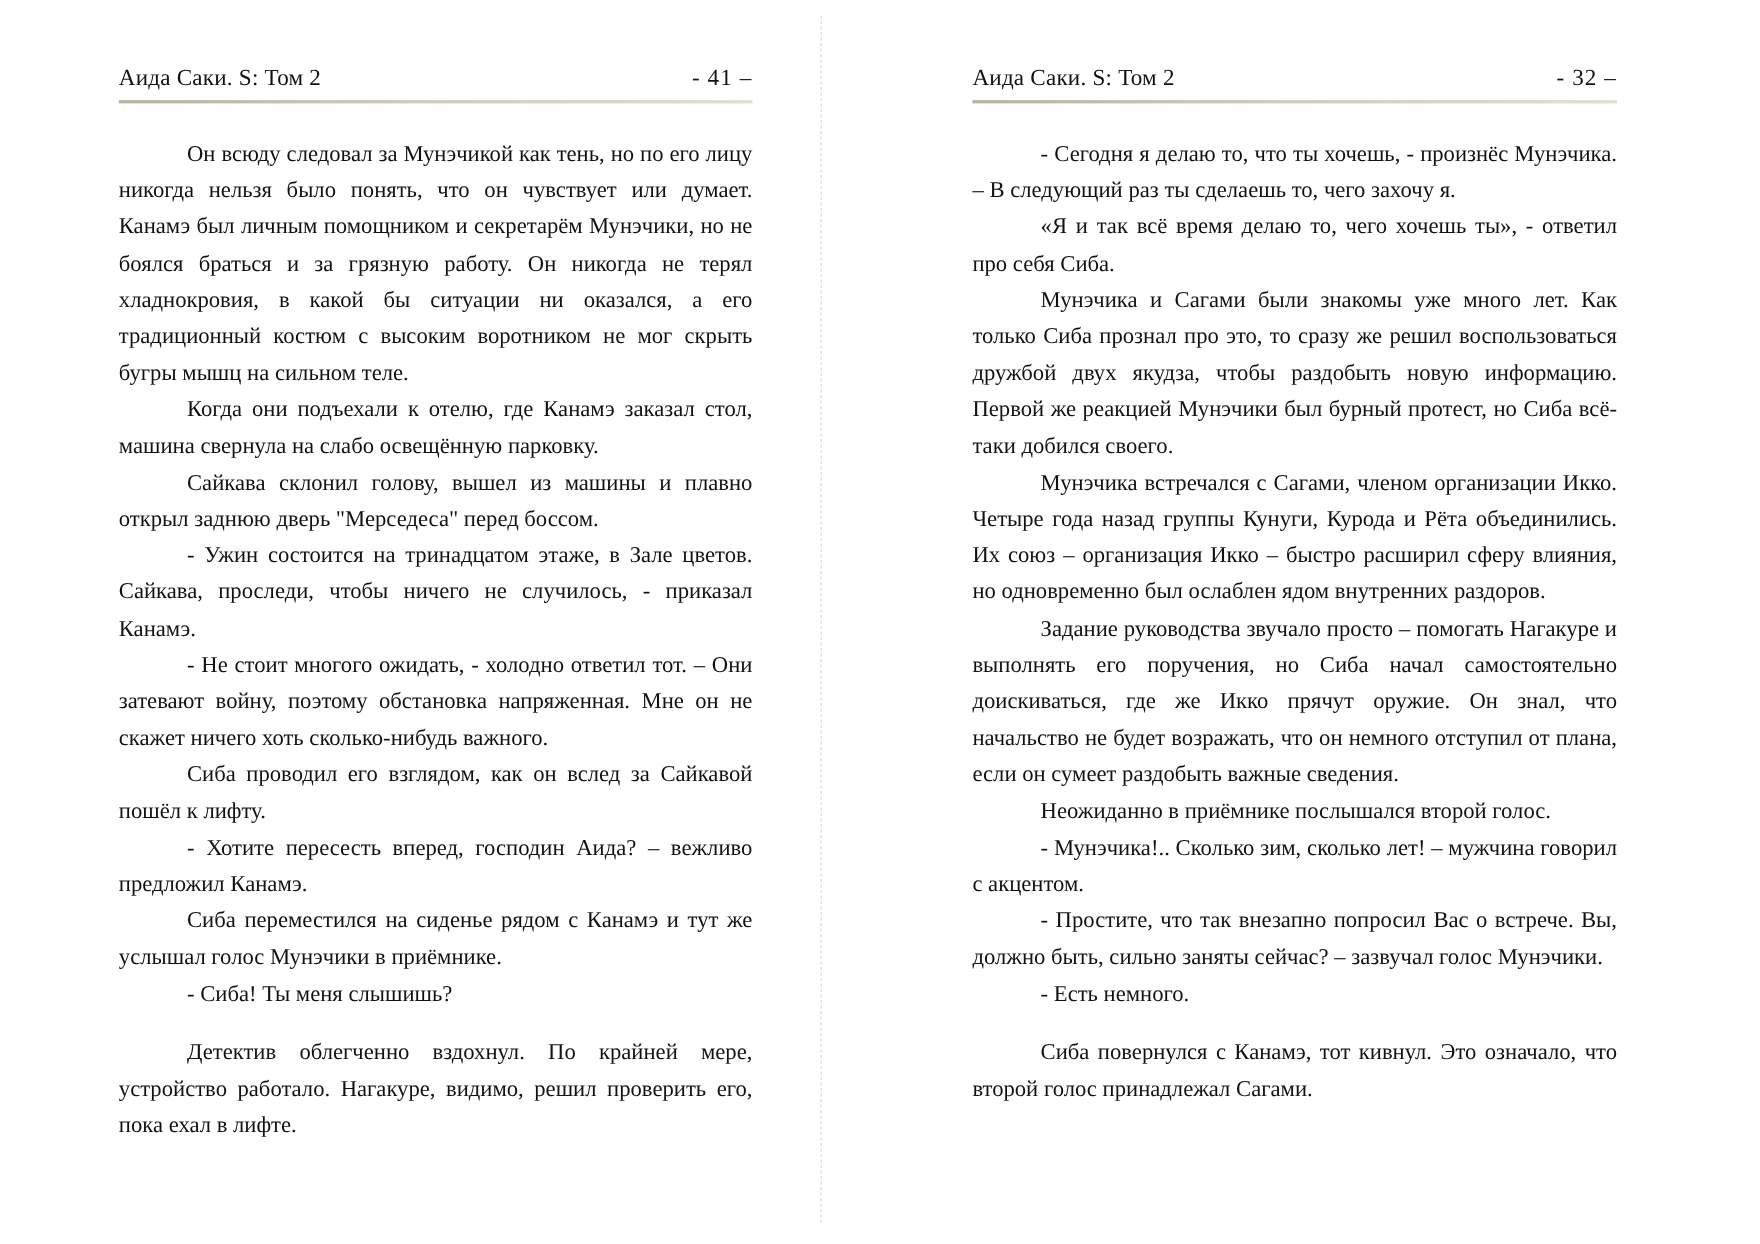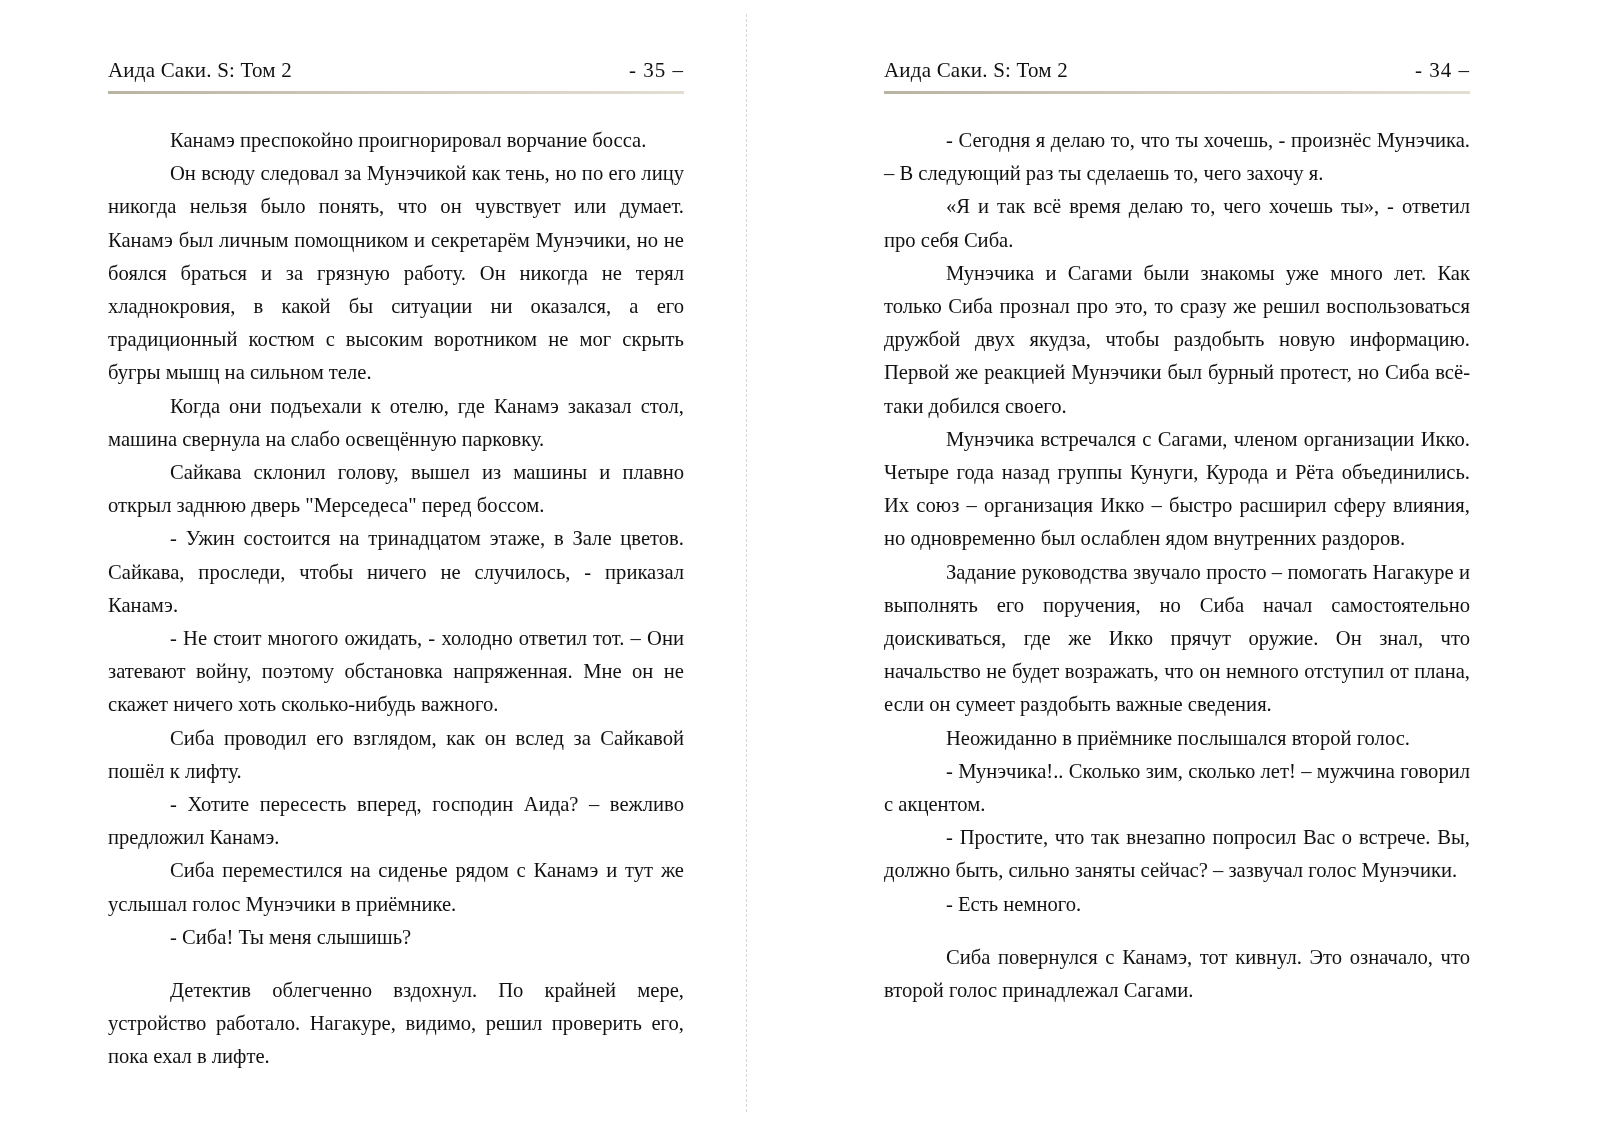--- a/index.html
+++ b/index.html
@@ -79,43 +79,42 @@
   }
 </style>
 </head>
 <body>
 
 <div id="spread">
 
   <div class="page left">
     <div class="page-header">
       <span class="header-title">Аида Саки. S: Том 2</span>
-      <span class="header-folio">- 35 –</span>
+      <span class="header-folio">- 41 –</span>
     </div>
     <div class="header-rule"></div>
 
     <div class="body-text">
-      <p>Канамэ преспокойно проигнорировал ворчание босса.</p>
       <p>Он всюду следовал за Мунэчикой как тень, но по его лицу никогда нельзя было понять, что он чувствует или думает. Канамэ был личным помощником и секретарём Мунэчики, но не боялся браться и за грязную работу. Он никогда не терял хладнокровия, в какой бы ситуации ни оказался, а его традиционный костюм с высоким воротником не мог скрыть бугры мышц на сильном теле.</p>
       <p>Когда они подъехали к отелю, где Канамэ заказал стол, машина свернула на слабо освещённую парковку.</p>
       <p>Сайкава склонил голову, вышел из машины и плавно открыл заднюю дверь "Мерседеса" перед боссом.</p>
       <p>- Ужин состоится на тринадцатом этаже, в Зале цветов. Сайкава, проследи, чтобы ничего не случилось, - приказал Канамэ.</p>
       <p>- Не стоит многого ожидать, - холодно ответил тот. – Они затевают войну, поэтому обстановка напряженная. Мне он не скажет ничего хоть сколько-нибудь важного.</p>
       <p>Сиба проводил его взглядом, как он вслед за Сайкавой пошёл к лифту.</p>
       <p>- Хотите пересесть вперед, господин Аида? – вежливо предложил Канамэ.</p>
       <p>Сиба переместился на сиденье рядом с Канамэ и тут же услышал голос Мунэчики в приёмнике.</p>
       <p>- Сиба! Ты меня слышишь?</p>
       <p>Детектив облегченно вздохнул. По крайней мере, устройство работало. Нагакуре, видимо, решил проверить его, пока ехал в лифте.</p>
     </div>
   </div>
 
   <div class="page right">
     <div class="page-header">
       <span class="header-title">Аида Саки. S: Том 2</span>
-      <span class="header-folio">- 34 –</span>
+      <span class="header-folio">- 32 –</span>
     </div>
     <div class="header-rule"></div>
 
     <div class="body-text">
       <p>- Сегодня я делаю то, что ты хочешь, - произнёс Мунэчика. – В следующий раз ты сделаешь то, чего захочу я.</p>
       <p>«Я и так всё время делаю то, чего хочешь ты», - ответил про себя Сиба.</p>
       <p>Мунэчика и Сагами были знакомы уже много лет. Как только Сиба прознал про это, то сразу же решил воспользоваться дружбой двух якудза, чтобы раздобыть новую информацию. Первой же реакцией Мунэчики был бурный протест, но Сиба всё-таки добился своего.</p>
       <p>Мунэчика встречался с Сагами, членом организации Икко. Четыре года назад группы Кунуги, Курода и Рёта объединились. Их союз – организация Икко – быстро расширил сферу влияния, но одновременно был ослаблен ядом внутренних раздоров.</p>
       <p>Задание руководства звучало просто – помогать Нагакуре и выполнять его поручения, но Сиба начал самостоятельно доискиваться, где же Икко прячут оружие. Он знал, что начальство не будет возражать, что он немного отступил от плана, если он сумеет раздобыть важные сведения.</p>
       <p>Неожиданно в приёмнике послышался второй голос.</p>

